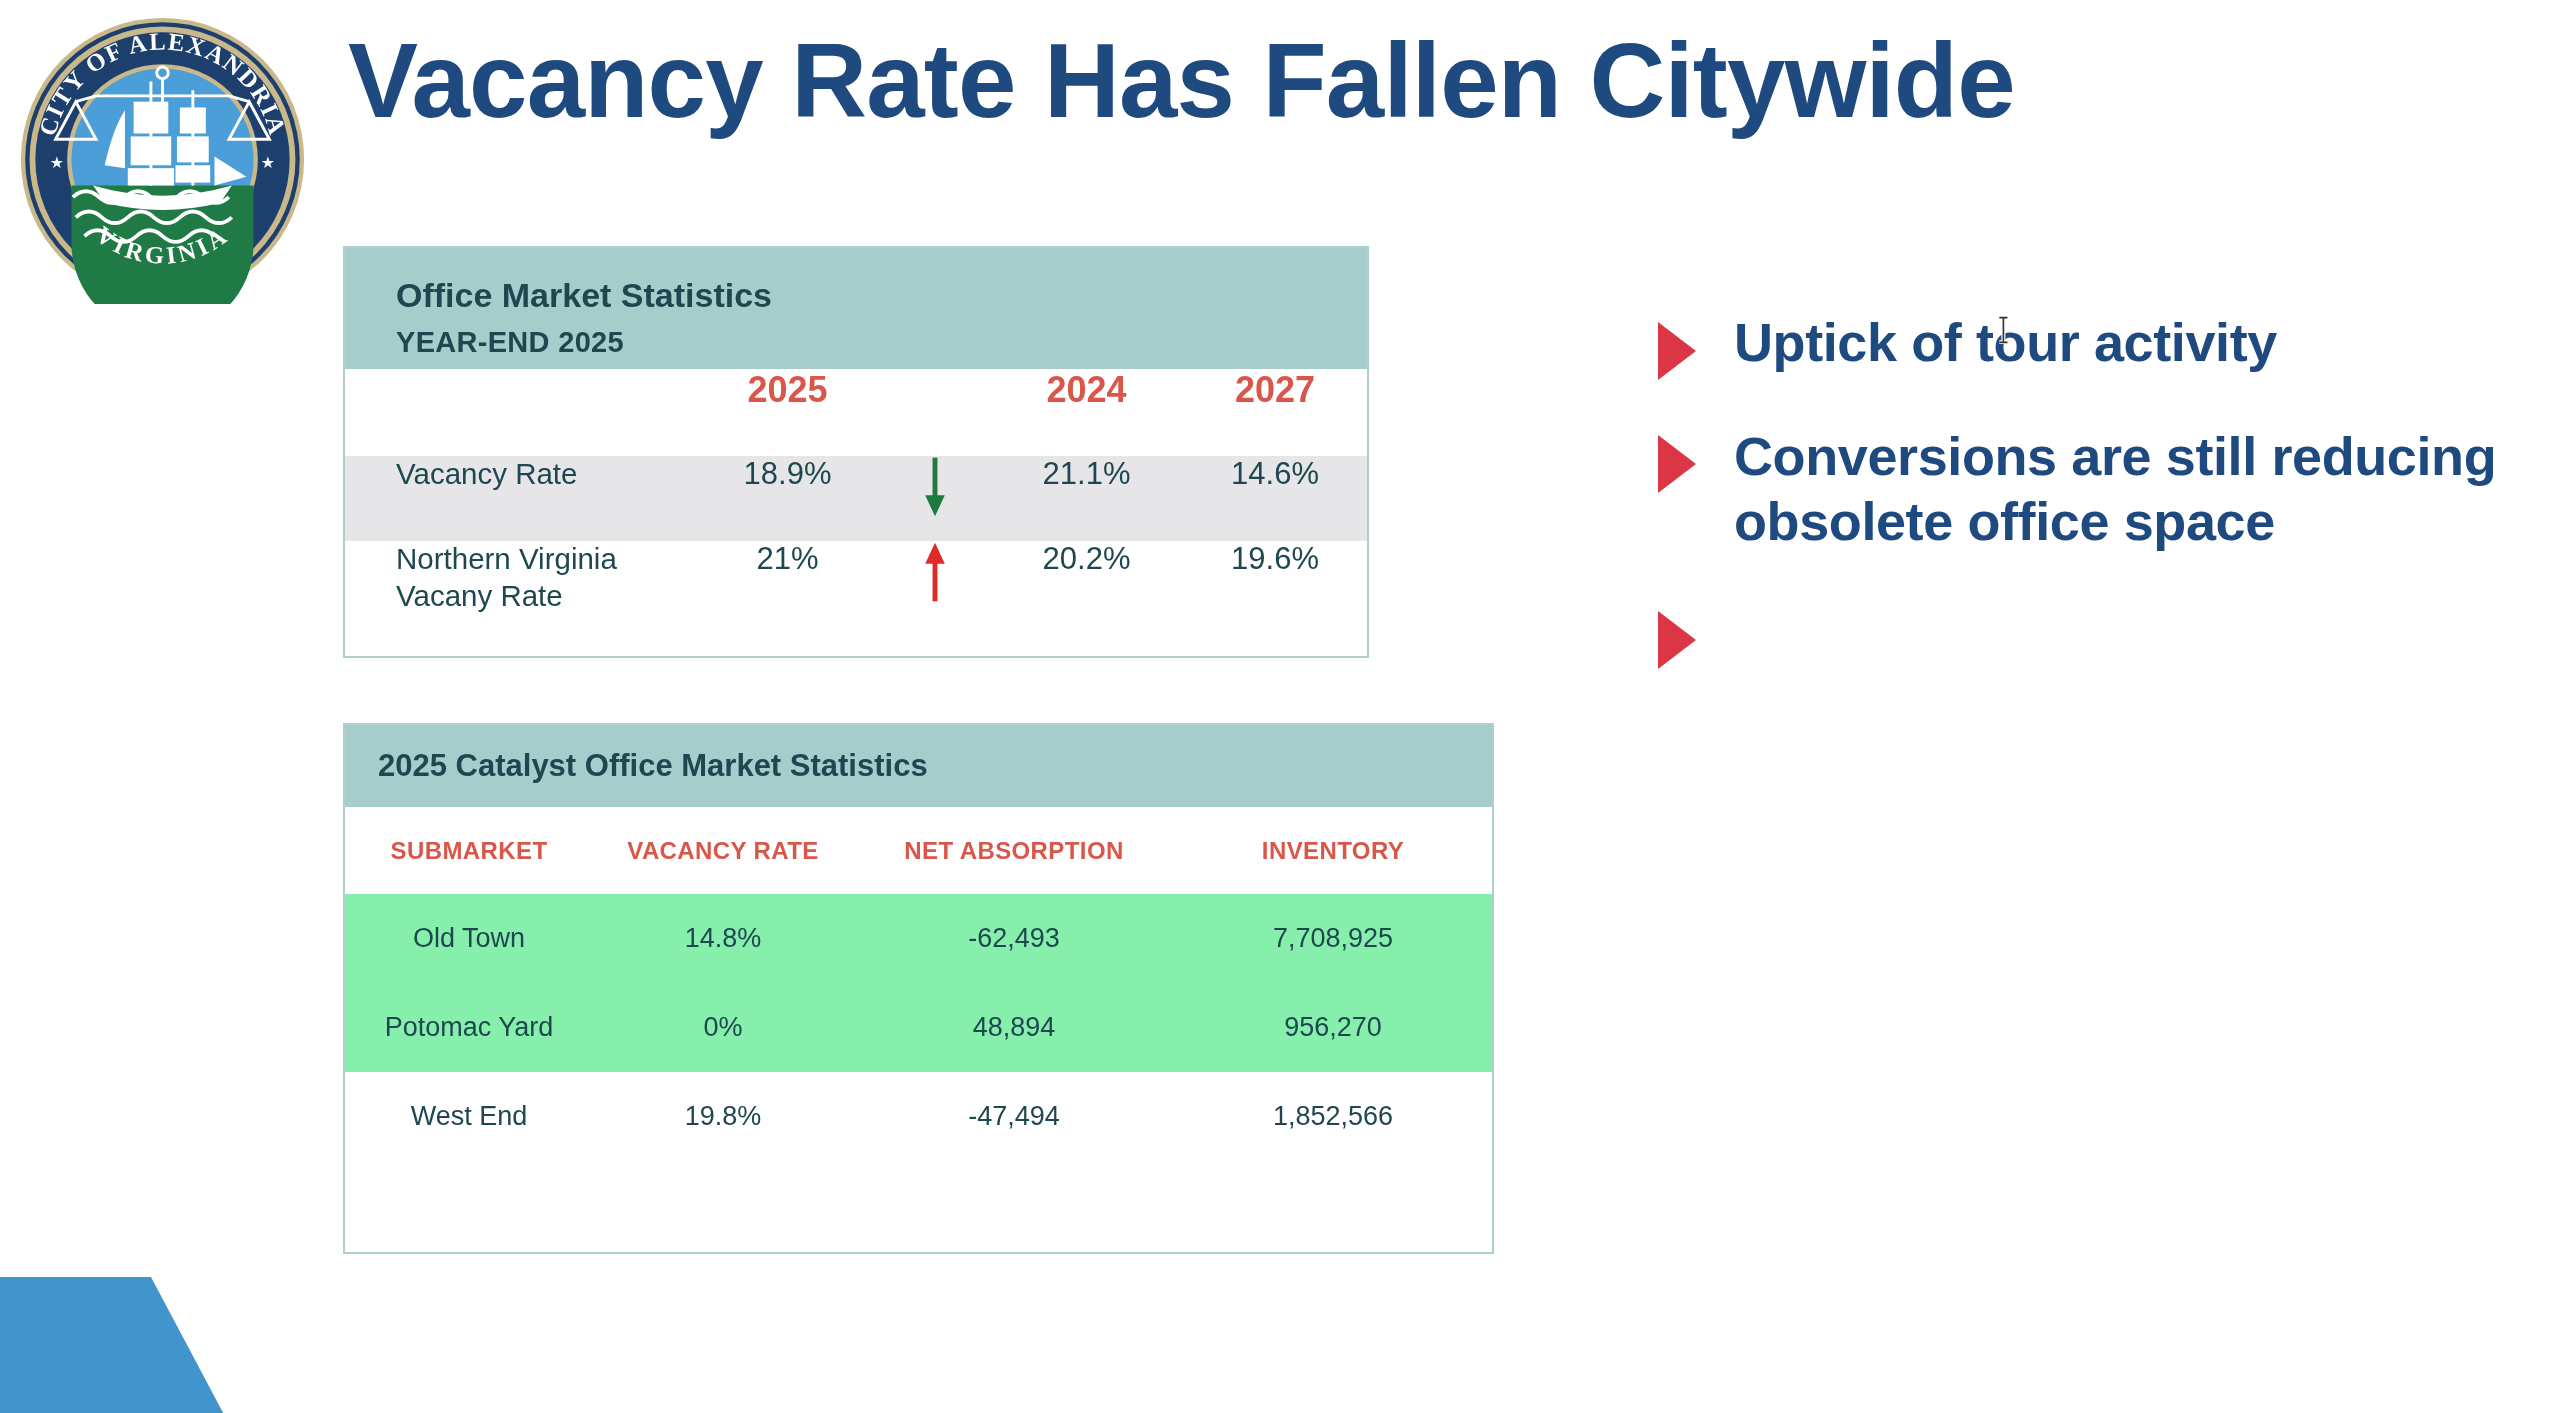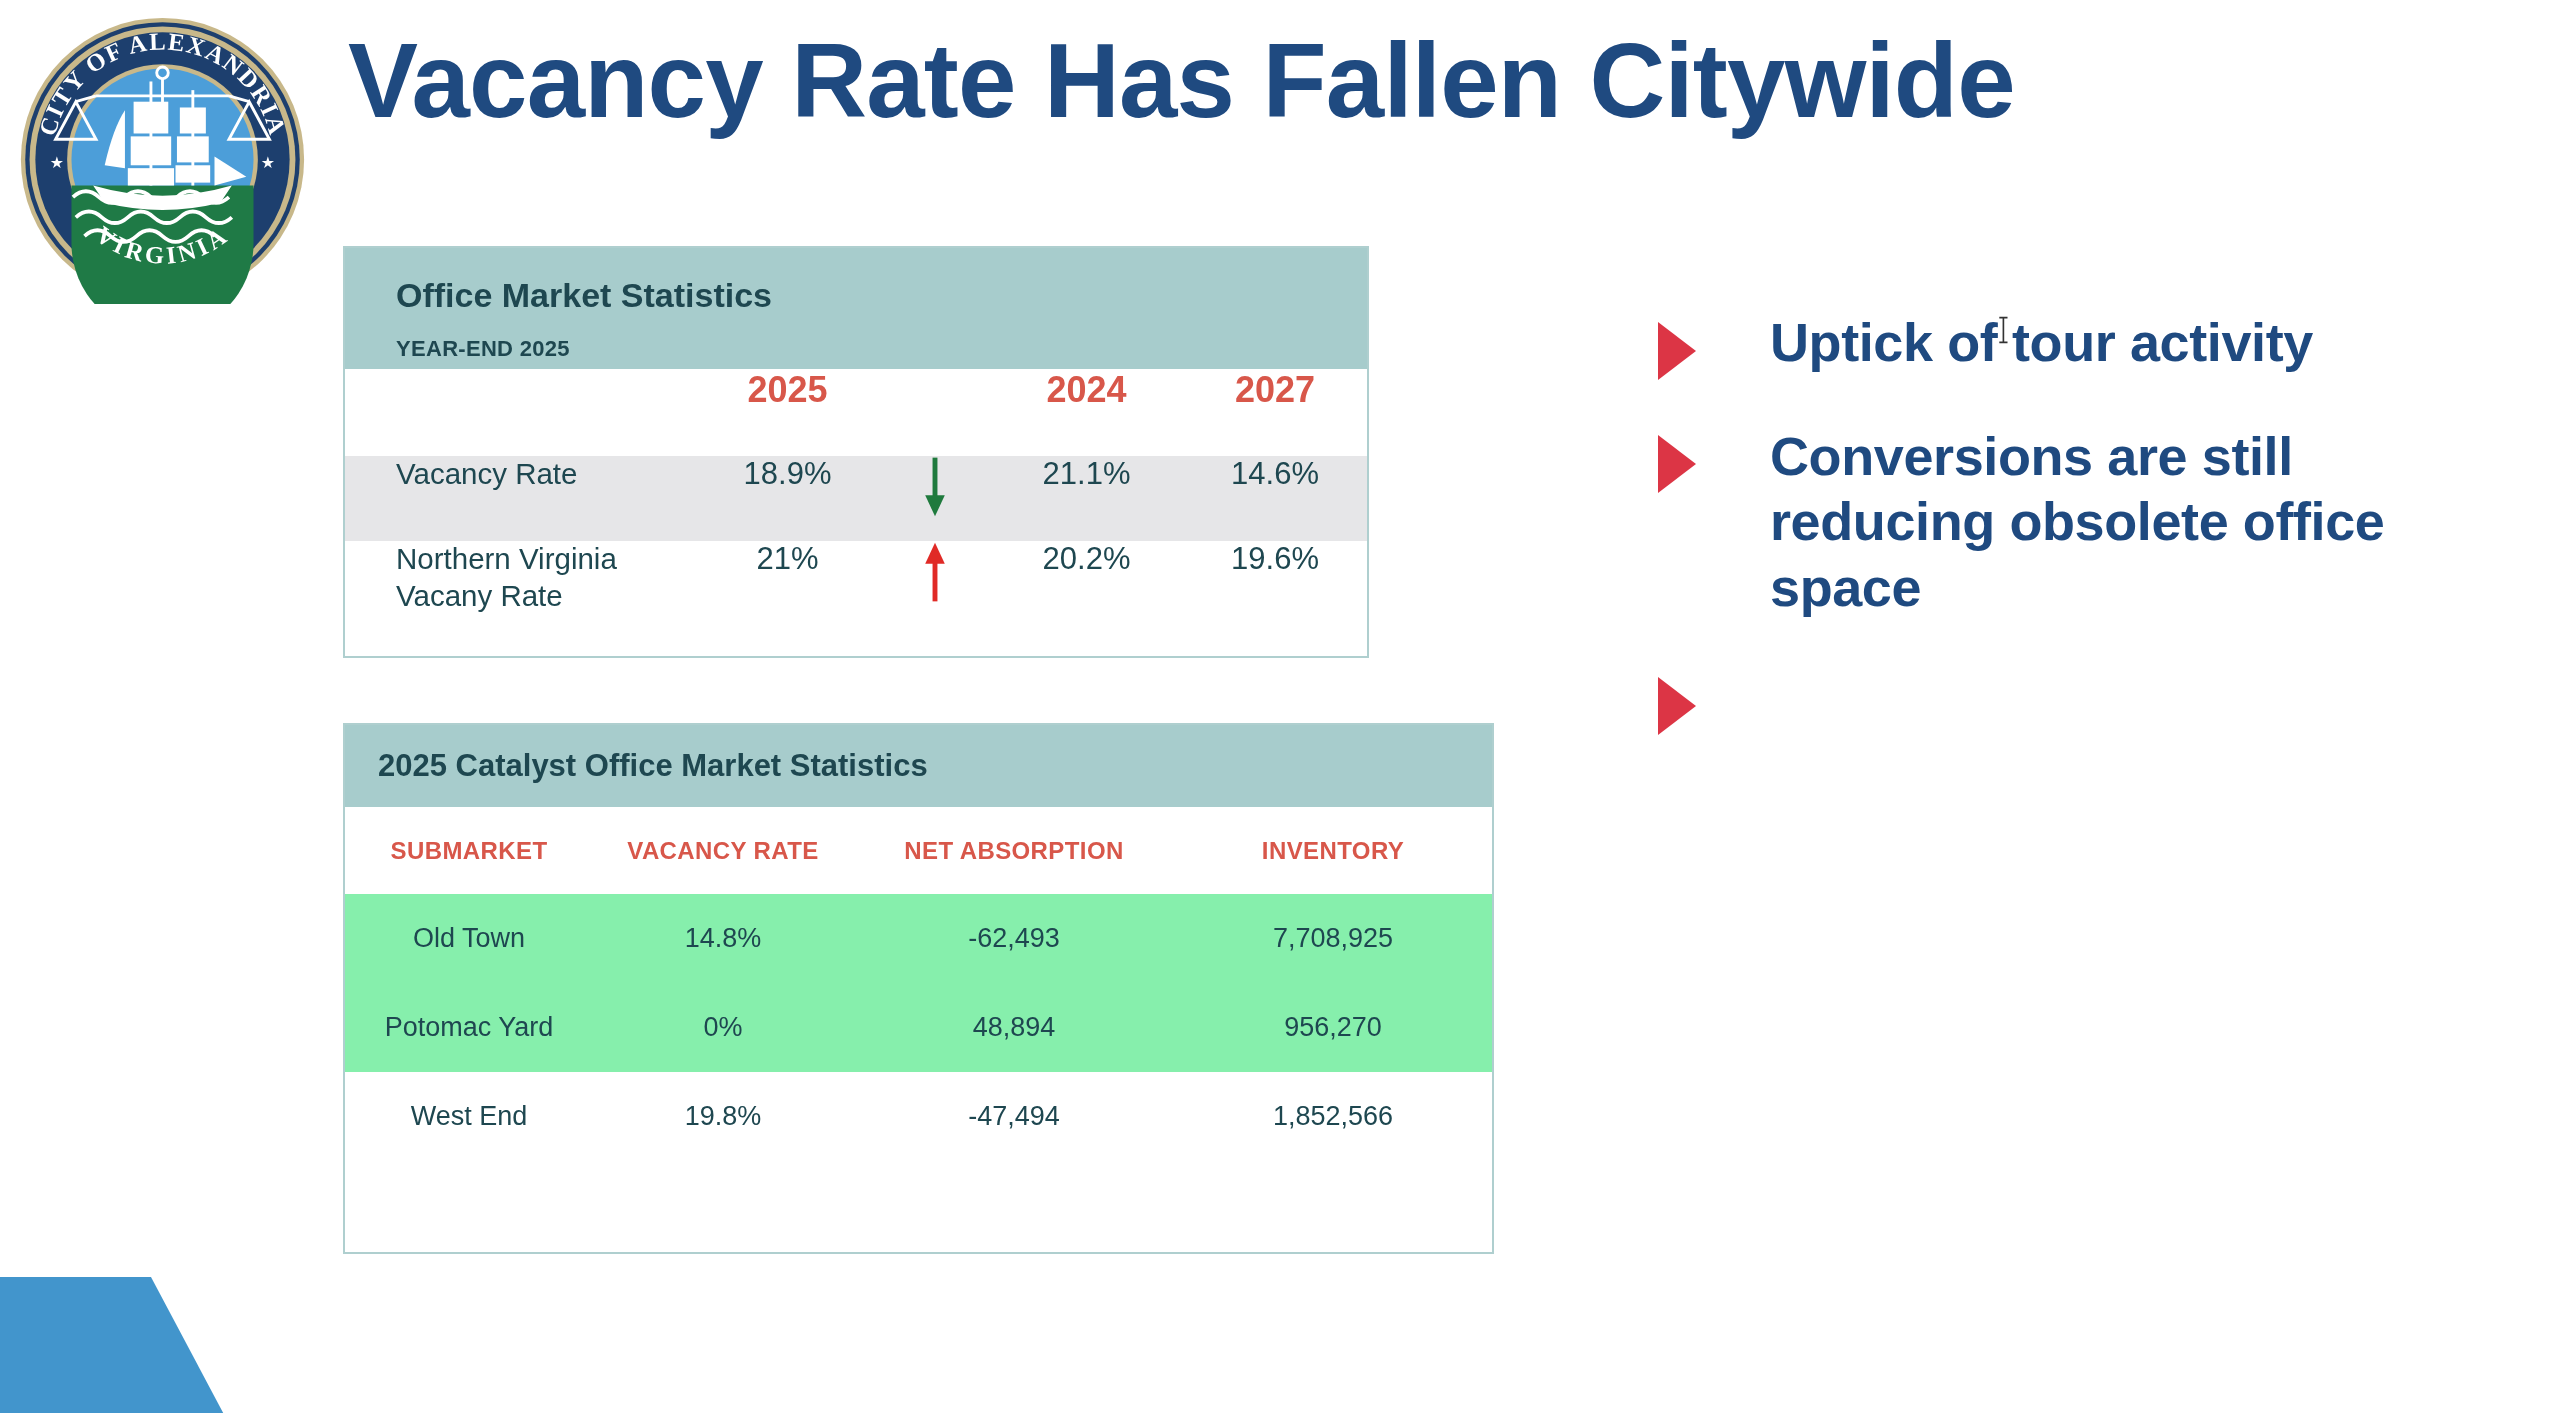--- a/index.html
+++ b/index.html
@@ -65,21 +65,21 @@
     left: 343px;
     top: 246px;
     width: 1026px;
     height: 412px;
   }
   #table-office .card-header {
     height: 121px;
     padding: 28px 0 8px 51px;
   }
   #table-office .card-header-title { font-size: 34px; }
-  #table-office .card-header-sub   { font-size: 22px; margin-top: 21px; }
+  #table-office .card-header-sub   { font-size: 29px; margin-top: 11px; }
 
   .t1-row {
     display: flex;
     align-items: flex-start;
     box-sizing: border-box;
     width: 100%;
   }
   #t1-years   { height: 87px; background:#ffffff; }
   #t1-vacancy { height: 85px; background:#E6E6E8; }
   #t1-nova    { height: 113px; background:#ffffff; }
@@ -152,21 +152,20 @@
     border-left: 38px solid #DC3545;
     margin-top: 11.5px;
     margin-right: 38px;
   }
   .bullet-text {
     color: #1F4A80;
     font-size: 54px;
     line-height: 1.22;
     font-weight: bold;
     letter-spacing: -0.4px;
-    margin-left: 36px;
   }
 
   
   #corner-shape {
     position: absolute;
     left: 0;
     bottom: 0;
     width: 302px;
     height: 136px;
   }

